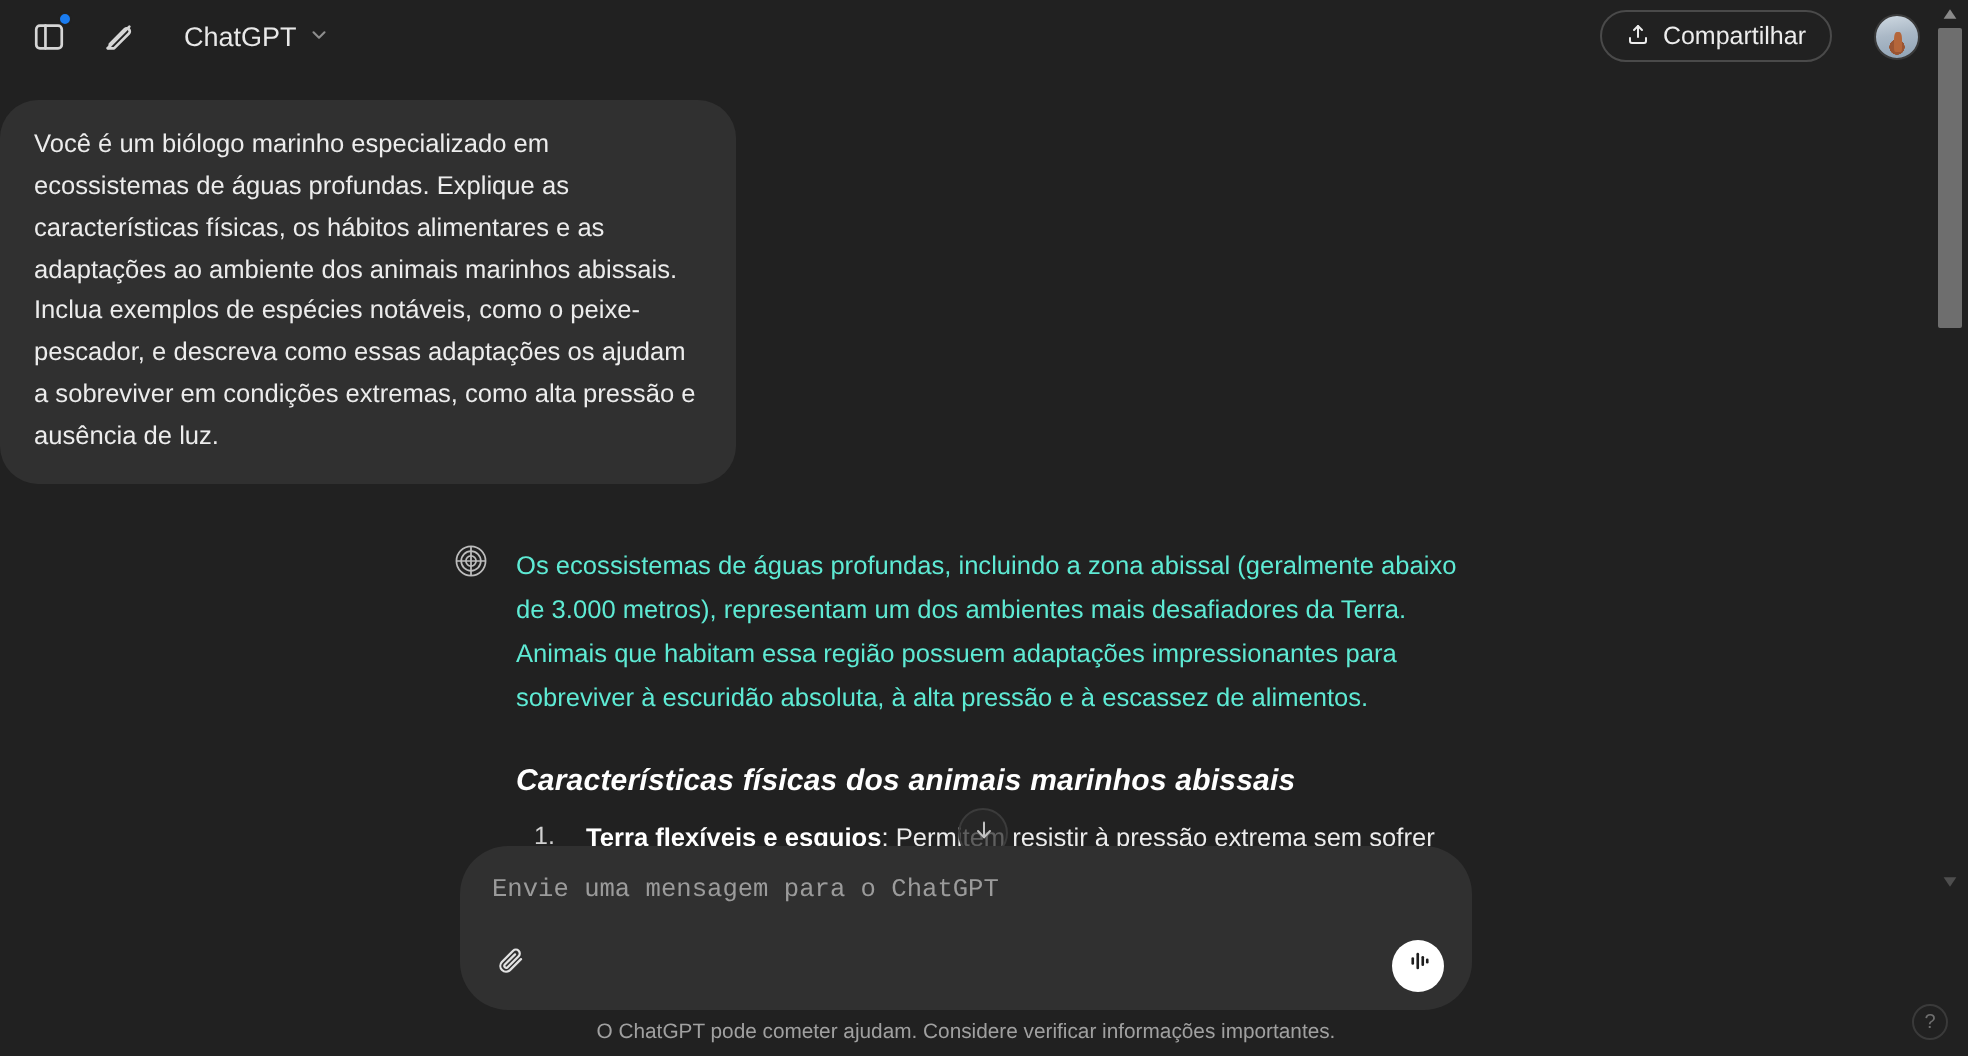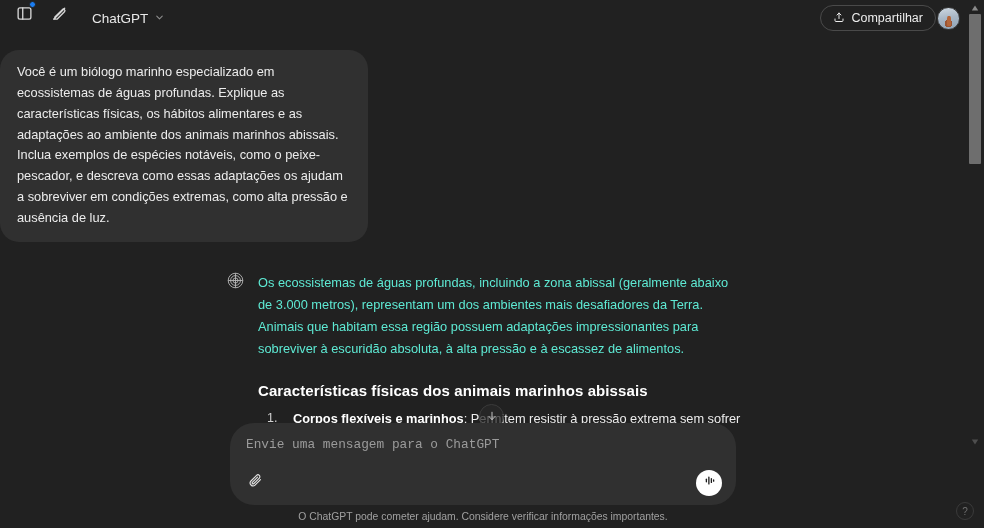--- a/index.html
+++ b/index.html
@@ -7,21 +7,21 @@
     width:984px; height:528px;
     background:#212121;
     font-family:"Liberation Sans", sans-serif;
     overflow:hidden;
   }
   #app { position:relative; width:984px; height:528px; background:#212121; }
 
   
   .topbar {
     position:absolute; top:0; left:0; width:984px; height:36px;
-    display:flex; z-index:40;
+    display:flex; align-items:center; z-index:40;
     background:#212121;
   }
   .tb-icon {
     width:26px; height:26px; margin-left:9px;
     display:flex; align-items:center; justify-content:center;
     border-radius:6px; position:relative; cursor:pointer;
   }
   .tb-icon:first-child { margin-left:11px; }
   .tb-icon svg { display:block; }
   .badge-dot {
@@ -29,21 +29,21 @@
     width:7px; height:7px; border-radius:50%;
     background:#1a7cf0; border:1.5px solid #212121;
   }
   .model-sel {
     display:flex; align-items:center; gap:6px;
     margin-left:12px; padding:4px 8px; border-radius:7px;
     color:#e8e8e8; font-size:13.5px; cursor:pointer; white-space:nowrap;
   }
   .chev { opacity:.65; }
   .tb-right {
-    margin-left:auto; display:flex; align-items:center; gap:1px;
+    margin-left:auto; display:flex; align-items:center; gap:21px;
     padding-right:24px;
   }
   .share-btn {
     display:flex; align-items:center; gap:6px;
     height:26px; padding:0 12px;
     border:1px solid #4a4a4a; border-radius:14px;
     color:#ececec; font-size:12.5px; background:transparent; cursor:pointer;
   }
   .avatar {
     width:23px; height:23px; border-radius:50%; cursor:pointer;
@@ -76,21 +76,21 @@
   
   .asst-row { display:flex; padding:30px 0 0 224px; }
   .asst-logo {
     flex:0 0 auto; width:22px; height:22px; margin-right:12px; margin-top:-2px;
     display:flex; align-items:center; justify-content:center;
   }
   .asst-body { width:486px; color:#ececec; }
   .asst-p { font-size:12.8px; line-height:1.72; color:#5eead4; }
   .asst-h3 {
     font-size:15px; font-weight:bold; color:#ffffff;
-    margin:22px 0 8px 0; letter-spacing:.1px;
+    margin:22px 0 8px 0; letter-spacing:.1px;font-style:italic;
   }
   ol.asst-list { list-style:none; counter-reset:li; margin:0; padding:0; }
   ol.asst-list > li {
     counter-increment:li; position:relative;
     padding-left:28px; margin:9px 0 0 7px;
     font-size:12.8px; line-height:1.72; color:#ececec;
   }
   ol.asst-list > li::before {
     content: counter(li) ".";
     position:absolute; left:2px; top:0;
@@ -225,21 +225,21 @@
             <circle cx="12" cy="12" r="9.2"></circle>
             <circle cx="12" cy="12" r="6.2"></circle>
             <circle cx="12" cy="12" r="3.2"></circle>
             <path d="M12 2.8 L12 21.2 M2.8 12 L21.2 12"></path>
           </svg>
         </div>
         <div class="asst-body">
           <div class="asst-p">Os ecossistemas de águas profundas, incluindo a zona abissal (geralmente abaixo de 3.000 metros), representam um dos ambientes mais desafiadores da Terra. Animais que habitam essa região possuem adaptações impressionantes para sobreviver à escuridão absoluta, à alta pressão e à escassez de alimentos.</div>
           <div class="asst-h3">Características físicas dos animais marinhos abissais</div>
           <ol class="asst-list" id="asst-list">
-              <li><b>Corpos flexíveis e marinhos</b>: <span>Permitem resistir à pressão extrema sem sofrer danos estruturais.</span></li>
+              <li><b>Terra flexíveis e esguios</b>: <span>Permitem resistir à pressão extrema sem sofrer danos estruturais.</span></li>
             </ol>
         </div>
       </div>
 
     </div>
   </div>
 
   <div class="scroll-down">
     <span>
       <svg width="12" height="12" viewBox="0 0 24 24" fill="none" stroke="#c2c2c2" stroke-width="2" stroke-linecap="round" stroke-linejoin="round">

